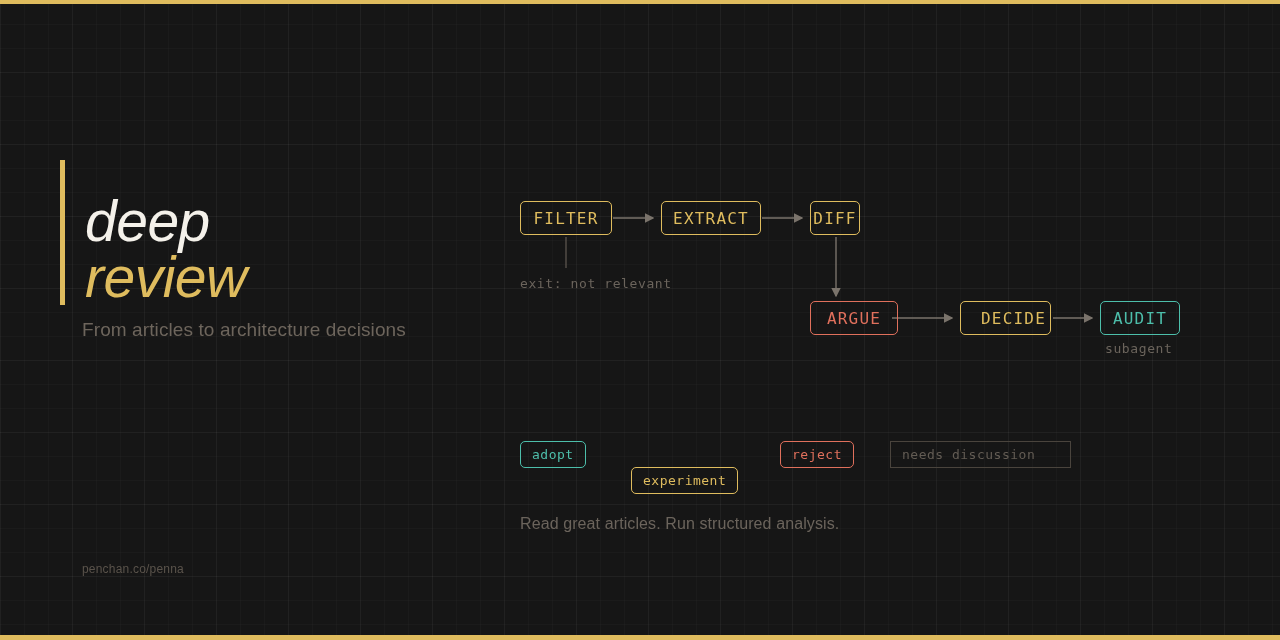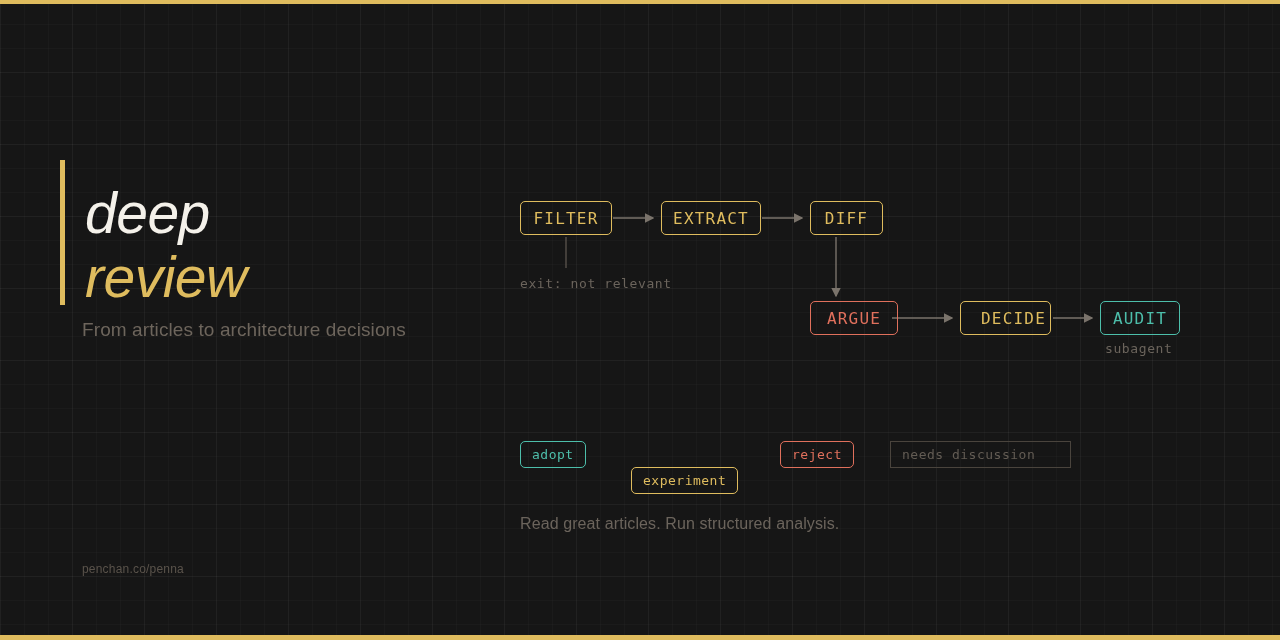--- a/index.html
+++ b/index.html
@@ -66,21 +66,21 @@
     margin-top:-8px;
   }
   .title-line {
     font-style:italic;
     font-size:57px;
     font-weight:400;
     line-height:0.97;
     letter-spacing:-0.5px;
   }
   #title-deep   { color:#f4f1ea; }
-  #title-review { color:#dfbc5e; margin-top:8px; }
+  #title-review { color:#dfbc5e; margin-top:0; }
 
   #subtitle {
     position:absolute;
     left:82px; top:312px;
     font-size:19px;
     color:#6d655c;
     letter-spacing:0.1px;
     margin-top:7px;
   }
 
@@ -114,21 +114,21 @@
     letter-spacing:1.2px;
     color:#dfbc5e;
     background:transparent;
     pointer-events:auto;
   }
   .node.accent-red  { border-color:#e0705c; color:#e0705c; }
   .node.accent-teal { border-color:#4dbfab; color:#4dbfab; }
 
   #node-filter  { left:520px; top:201px; width:92px; }
   #node-extract { left:661px; top:201px; width:100px; }
-  #node-diff    { left:810px; top:201px; width:73px; }
+  #node-diff    { left:810px; top:201px; width:50px; }
   #node-argue   { left:810px; top:301px; width:88px; }
   #node-decide  { left:960px; top:301px; width:91px;padding-left:16px; }
   #node-audit   { left:1100px; top:301px; width:80px; }
 
   .node-caption {
     position:absolute;
     font-family:"DejaVu Sans Mono", monospace;
     font-size:13px;
     color:#6b645c;
     letter-spacing:0.6px;

